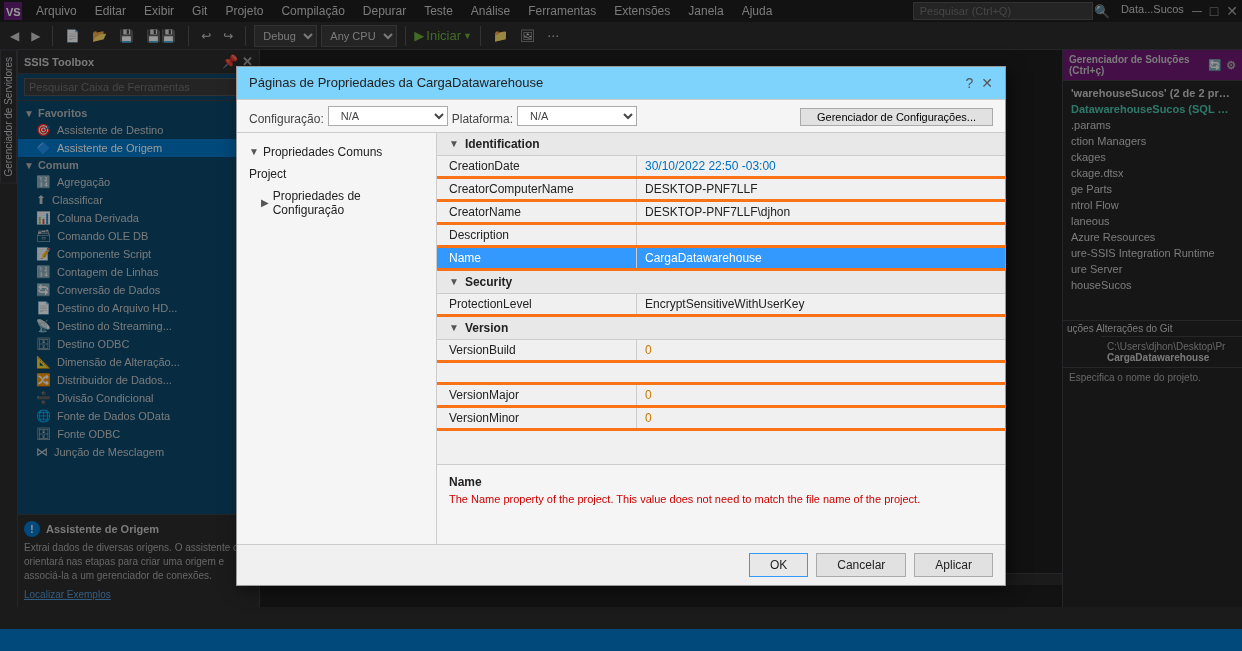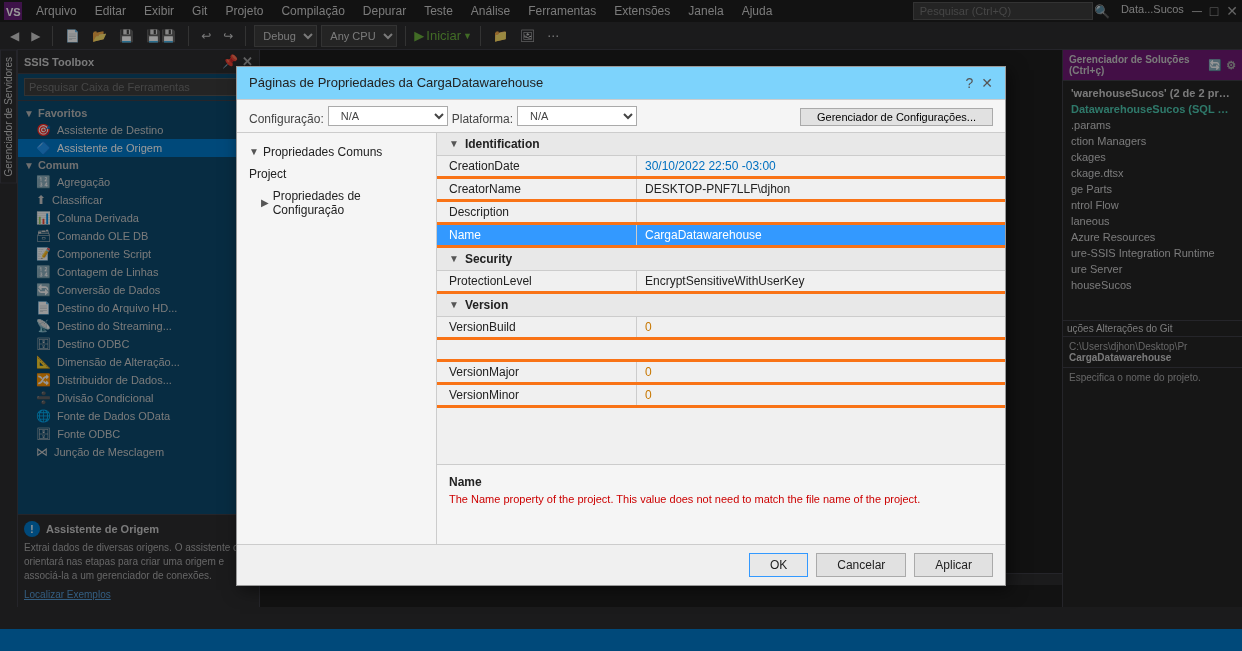--- a/index.html
+++ b/index.html
@@ -626,21 +626,21 @@
       <div class="solution-item">laneous</div>
       <div class="solution-item">Azure Resources</div>
       <div class="solution-item">ure-SSIS Integration Runtime</div>
       <div class="solution-item">ure Server</div>
       <div class="solution-item">houseSucos</div>
     </div>
     <div style="border-top:1px solid #3f3f46;padding:2px 4px;font-size:10px;color:#ccc;display:flex;gap:8px;">
       <span>uções   Alterações do Git</span>
     </div>
 
-    <div style="border-top:1px solid #3f3f46;padding:4px 6px;font-size:10px;color:#aaa;">
+    <div style="border-top:1px solid #3f3f46;padding:4px 6px;font-size:10px;color:#aaa;margin-left:38px;">
       <div>C:\Users\djhon\Desktop\Pr</div>
       <div style="color:#ccc;font-weight:bold;">CargaDatawarehouse</div>
     </div>
     <div style="border-top:1px solid #3f3f46;padding:4px 6px;font-size:10px;color:#aaa;flex:1;">
       <div>Especifica o nome do projeto.</div>
     </div>
   </div>
 </div>
 
 <div class="status-bar">
@@ -691,20 +691,24 @@
 
           <div class="props-section-header">
             <span class="collapse-arrow">▼</span>
             <span>Identification</span>
           </div>
           <div class="props-row">
             <div class="props-key">CreationDate</div>
             <div class="props-value blue">30/10/2022 22:50 -03:00</div>
           </div>
           <div class="props-row">
+            <div class="props-key">CreatorComputerName</div>
+            <div class="props-value">DESKTOP-PNF7LLF</div>
+          </div>
+          <div class="props-row">
             <div class="props-key">CreatorName</div>
             <div class="props-value">DESKTOP-PNF7LLF\djhon</div>
           </div>
           <div class="props-row">
             <div class="props-key">Description</div>
             <div class="props-value"></div>
           </div>
           <div class="props-row selected">
             <div class="props-key">Name</div>
             <div class="props-value">CargaDatawarehouse</div>

